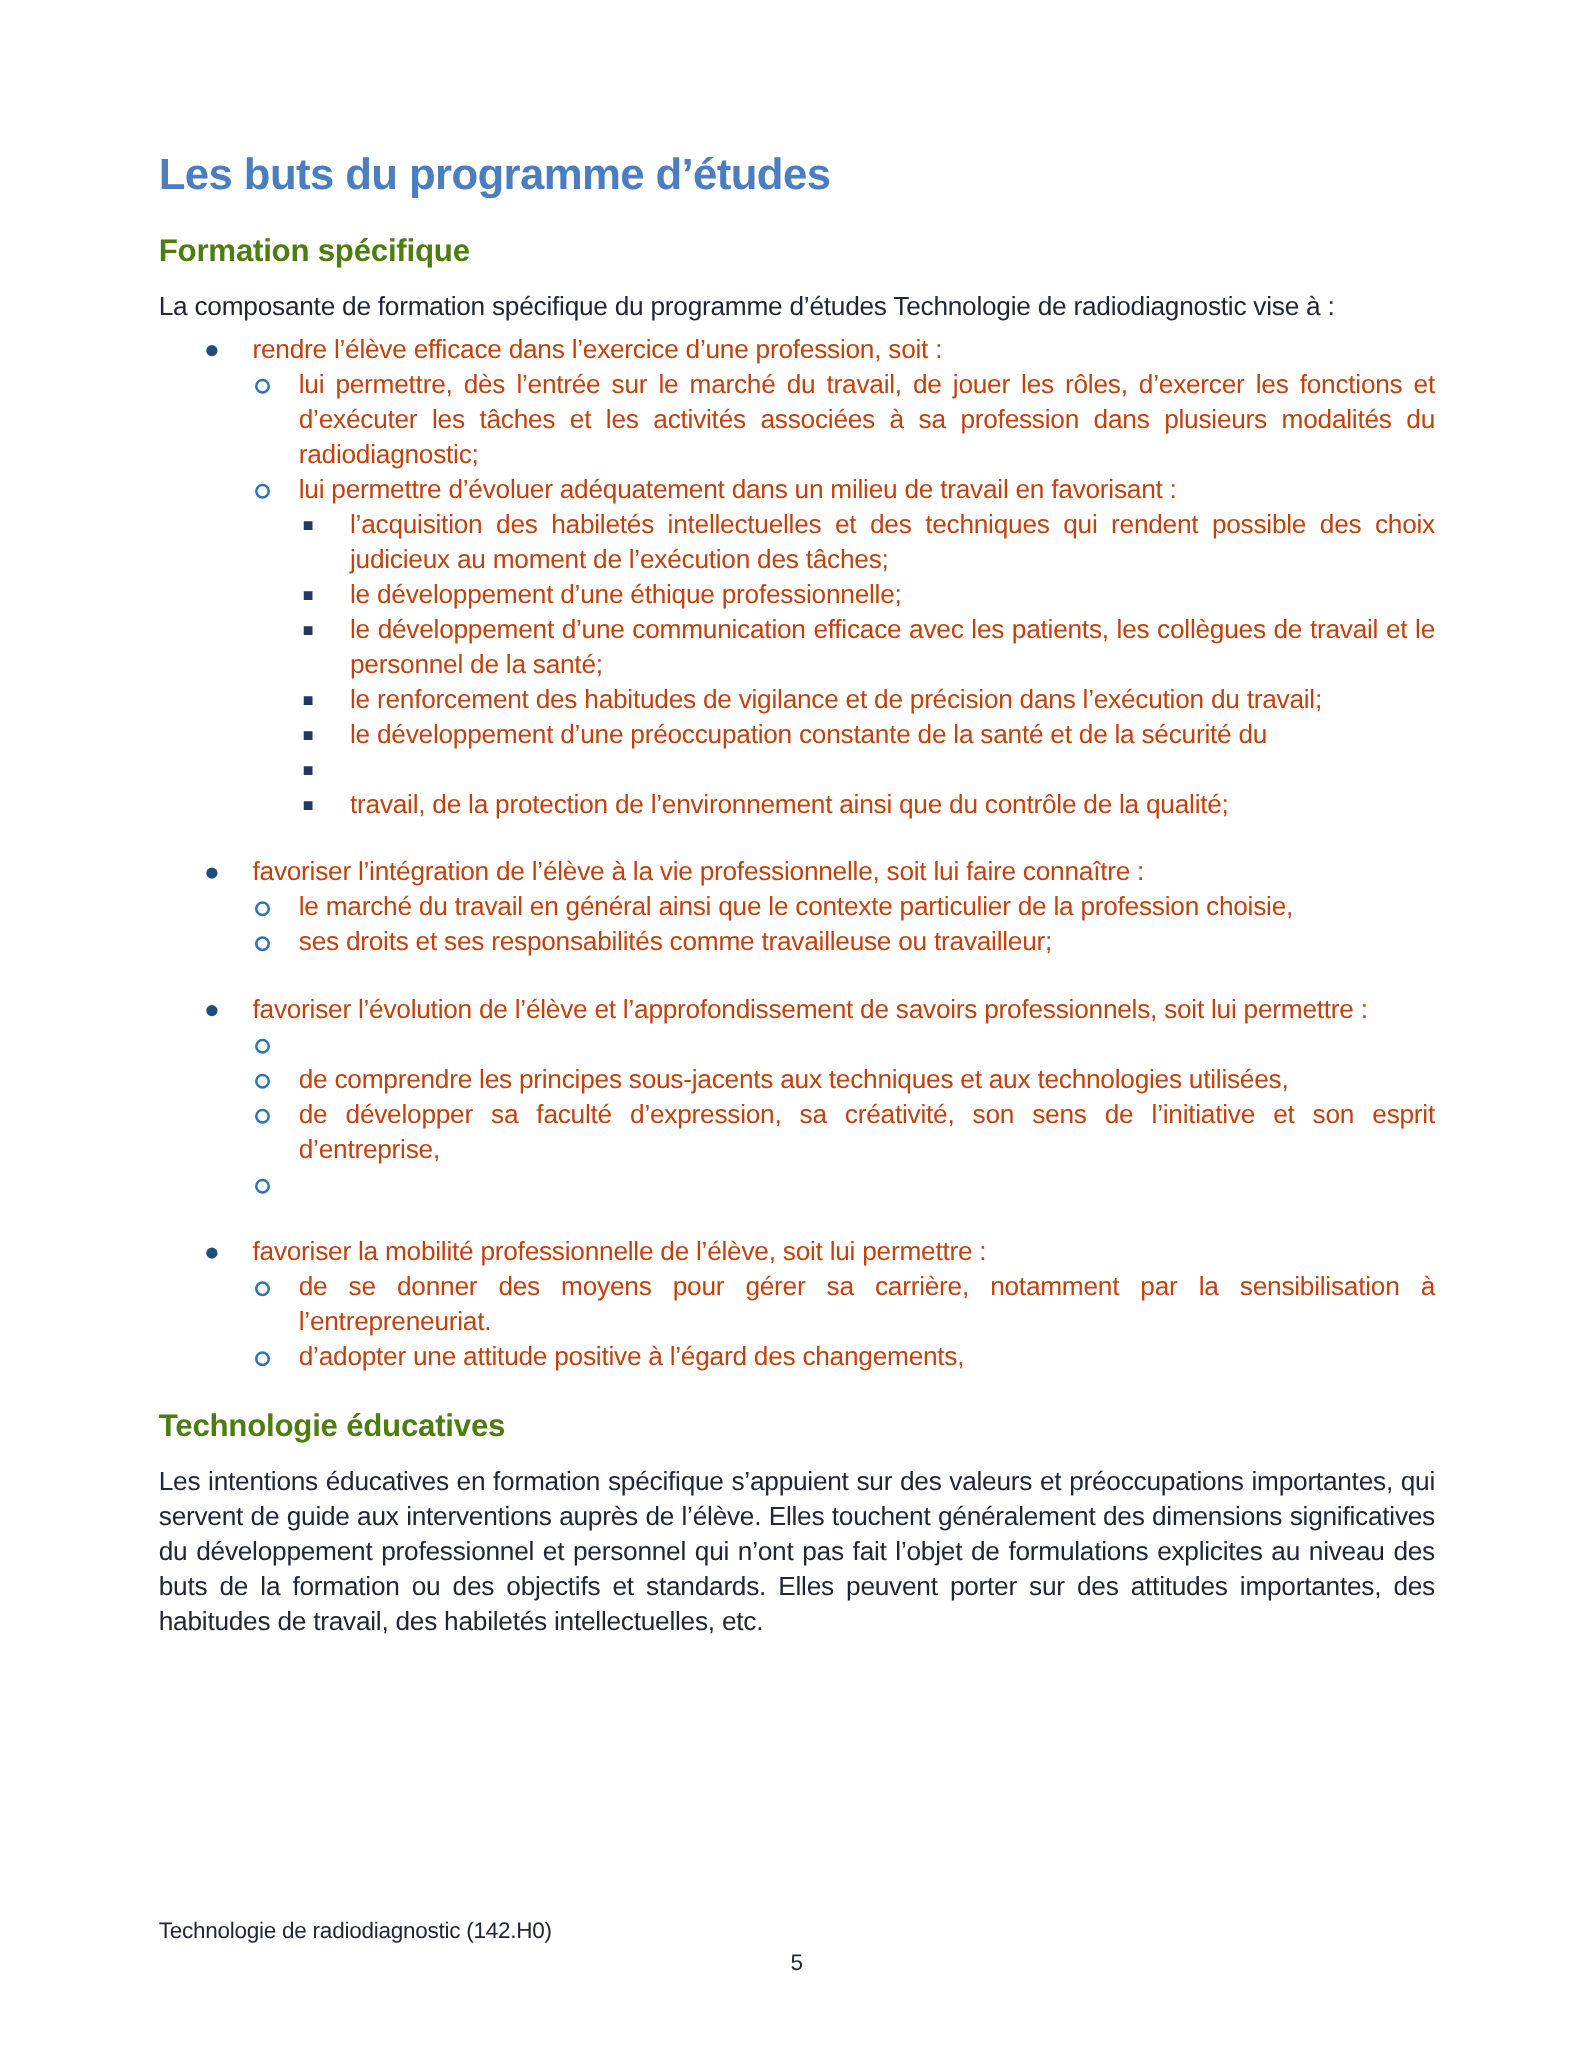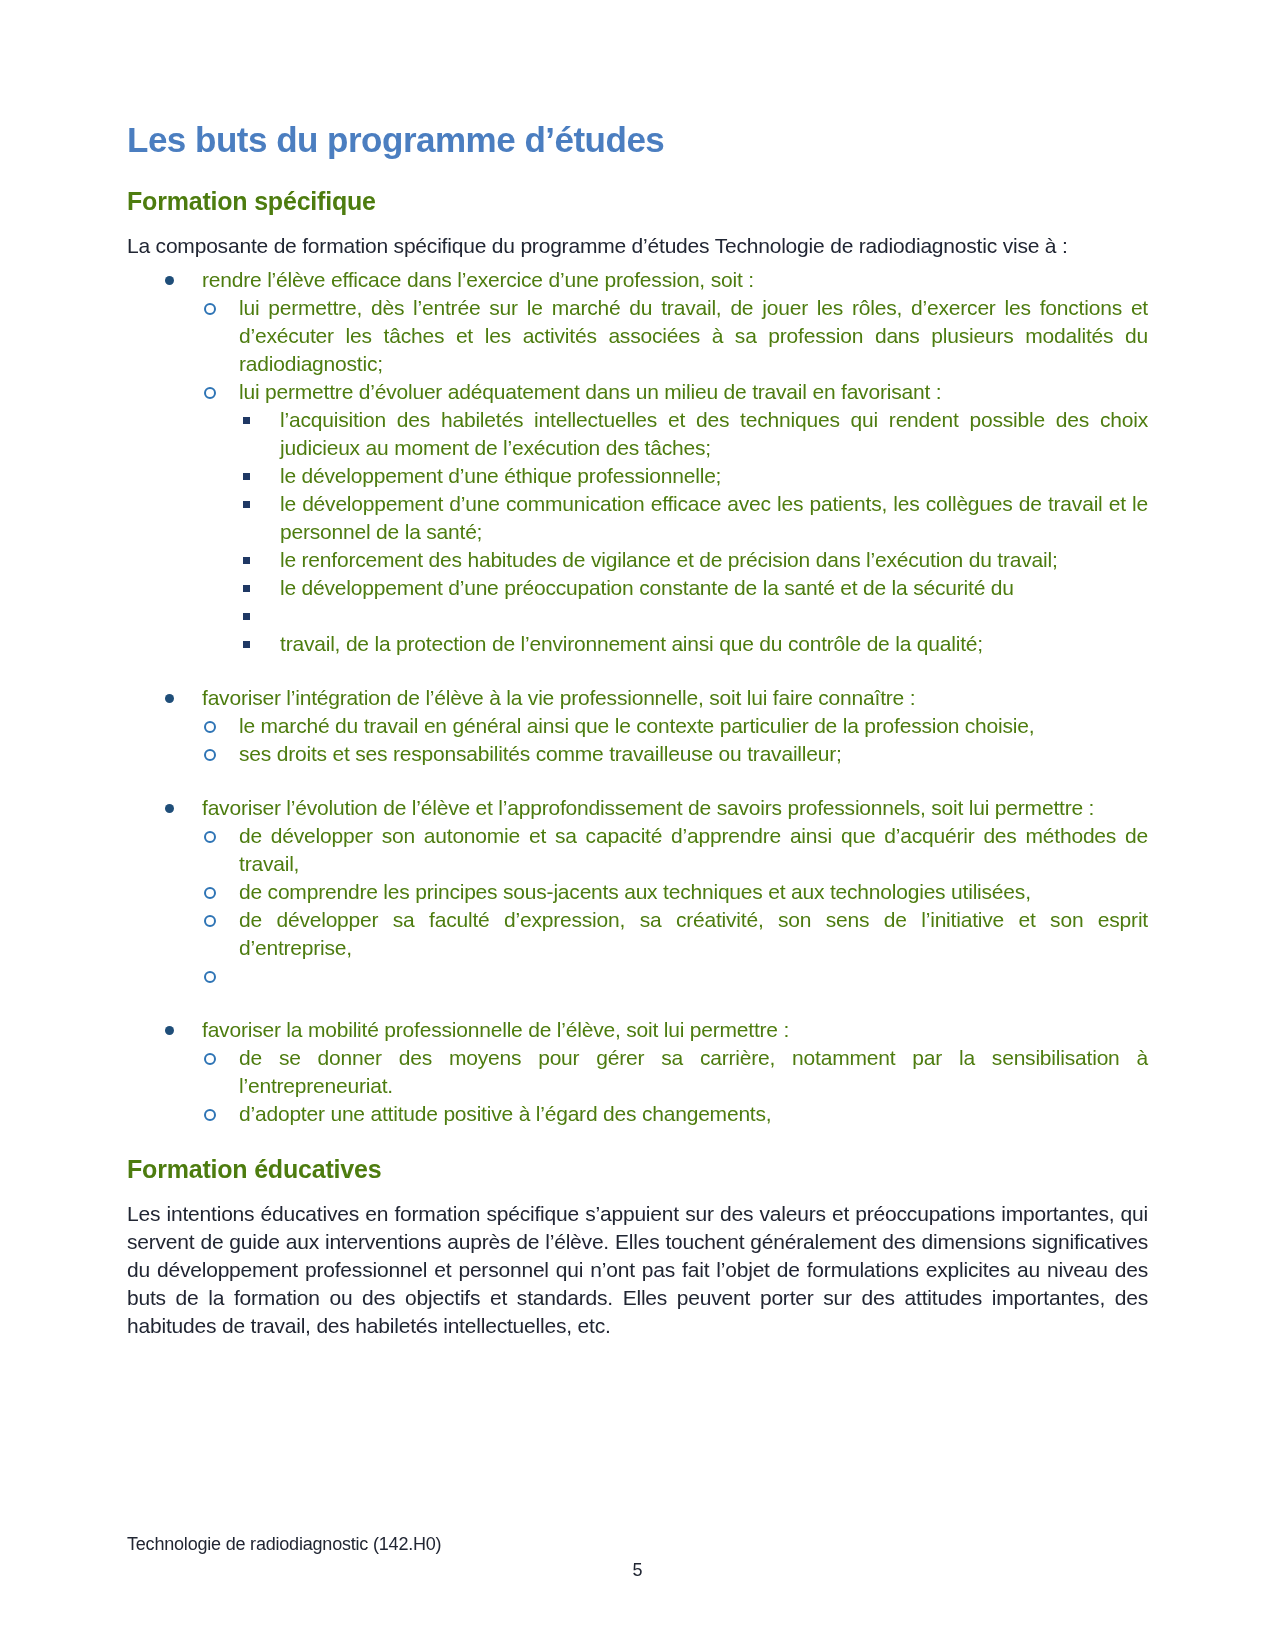--- a/index.html
+++ b/index.html
@@ -20,21 +20,21 @@
   .bodytext {
     margin:0 0 12px 0;
     font-size:21px; line-height:28px;
     color:#212633; letter-spacing:-0.2px;
     text-align:justify;
   }
   p.para { margin:0; }
 
   .list-group { margin:0 0 26px 0; }
   .list-group.first { margin-top:6px; }
-  .li { position:relative; min-height:28px; font-size:21px; line-height:28px; color:#4d7c0f; letter-spacing:-0.2px; }
+  .li { position:relative; min-height:28px; font-size:21px; line-height:28px; color:#c2410c; letter-spacing:-0.2px; }
   .li .li-text { display:block; text-align:justify; }
   .lvl1 { padding-left:75px; }
   .lvl2 { padding-left:112px; }
   .lvl3 { padding-left:153px; }
   .marker { position:absolute; display:block; }
   .lvl1 .marker { left:38px; top:10px; width:9px; height:9px; border-radius:50%; background:#1f4e79; }
   .lvl2 .marker { left:77px; top:9px; width:8px; height:8px; border-radius:50%; border:2px solid #2e74b5; background:transparent; box-sizing:content-box; }
   .lvl3 .marker { left:116px; top:11px; width:7px; height:7px; background:#1f3864; }
 
   .footer { position:absolute; left:127px; width:1021px; bottom:68px; }
@@ -111,21 +111,20 @@
         </div>
       </div>
 
     <div class="list-group">
         <div class="li lvl1">
           <span class="marker"></span>
           <span class="li-text">favoriser l’évolution de l’élève et l’approfondissement de savoirs professionnels, soit lui permettre :</span>
         </div>
         <div class="li lvl2">
           <span class="marker"></span>
-          <span class="li-text">de développer son autonomie et sa capacité d’apprendre ainsi que d’acquérir des méthodes de travail,</span>
         </div>
         <div class="li lvl2">
           <span class="marker"></span>
           <span class="li-text">de comprendre les principes sous-jacents aux techniques et aux technologies utilisées,</span>
         </div>
         <div class="li lvl2">
           <span class="marker"></span>
           <span class="li-text">de développer sa faculté d’expression, sa créativité, son sens de l’initiative et son esprit d’entreprise,</span>
         </div>
         <div class="li lvl2">
@@ -141,21 +140,21 @@
         <div class="li lvl2">
           <span class="marker"></span>
           <span class="li-text">de se donner des moyens pour gérer sa carrière, notamment par la sensibilisation à l’entrepreneuriat.</span>
         </div>
         <div class="li lvl2">
           <span class="marker"></span>
           <span class="li-text">d’adopter une attitude positive à l’égard des changements,</span>
         </div>
       </div>
 
-    <h2 class="section-heading">Formation éducatives</h2>
+    <h2 class="section-heading">Technologie éducatives</h2>
 
     <p class="bodytext para">Les intentions éducatives en formation spécifique s’appuient sur des valeurs et préoccupations importantes, qui servent de guide aux interventions auprès de l’élève. Elles touchent généralement des dimensions significatives du développement professionnel et personnel qui n’ont pas fait l’objet de formulations explicites au niveau des buts de la formation ou des objectifs et standards. Elles peuvent porter sur des attitudes importantes, des habitudes de travail, des habiletés intellectuelles, etc.</p>
 
   </div>
 
   <div class="footer">
     <div class="footer-doc">Technologie de radiodiagnostic (142.H0)</div>
     <div class="footer-page">5</div>
   </div>
 </div>

